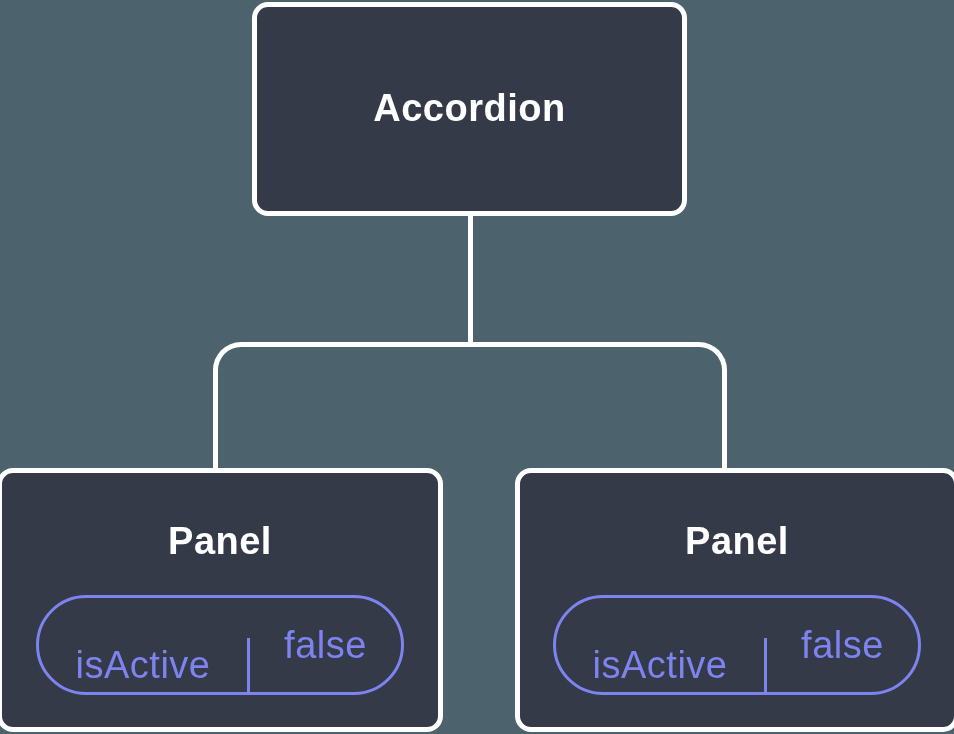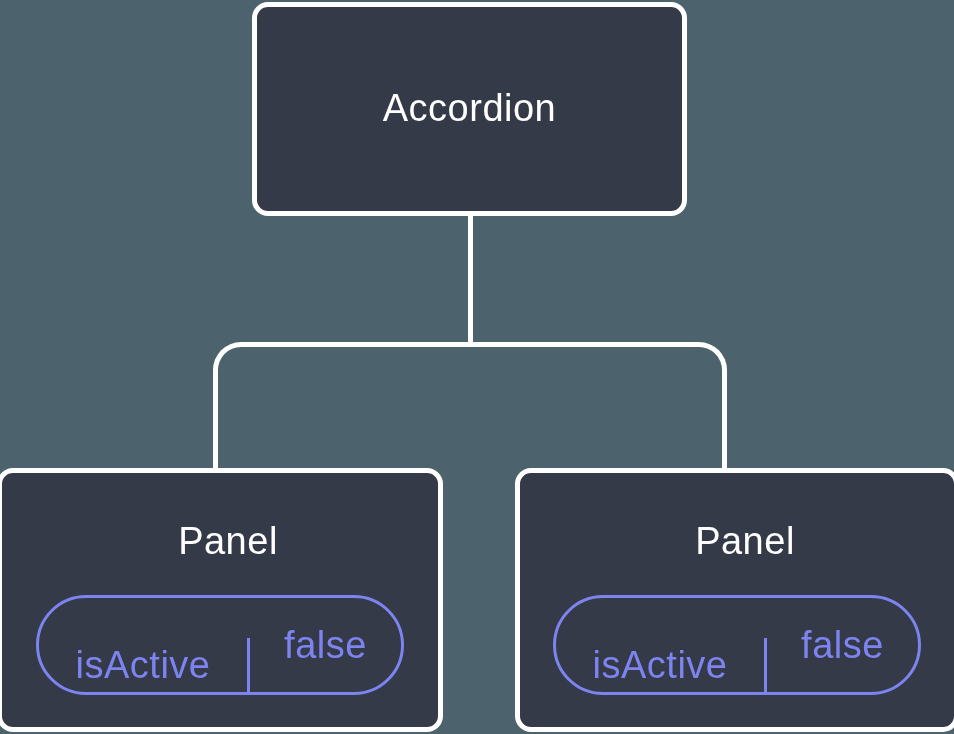--- a/index.html
+++ b/index.html
@@ -30,21 +30,21 @@
     border-radius: 16px;
   }
   .root-node {
     left: 252px; top: 2px;
     width: 435px; height: 214px;
     display: flex; align-items: center; justify-content: center;
   }
   .node-title {
     color: var(--title);
     font-size: 38px;
-    font-weight: 400;
+    font-weight: 700;
     letter-spacing: 0.5px;
     line-height: 1.2;
     text-align: center;
   }
   .stem {
     position: absolute;
     left: 468px; top: 212px;
     width: 5px; height: 135px;
     background: var(--connector);
   }
@@ -60,21 +60,20 @@
   .panel-node {
     top: 468px;
     width: 446px; height: 264px;
   }
   .panel-left  { left: -3px; }
   .panel-right { left: 515px; width: 444px; }
   .panel-title {
     position: absolute;
     left: 0; top: 46px;
     width: 100%;
-    margin-left: 8px;
   }
   .state-pill {
     position: absolute;
     top: 122px; left: 50%;
     transform: translateX(-50%);
     width: 368px; height: 100px;
     border: 3px solid var(--accent);
     border-radius: 50px;
     display: flex;
     align-items: stretch;

